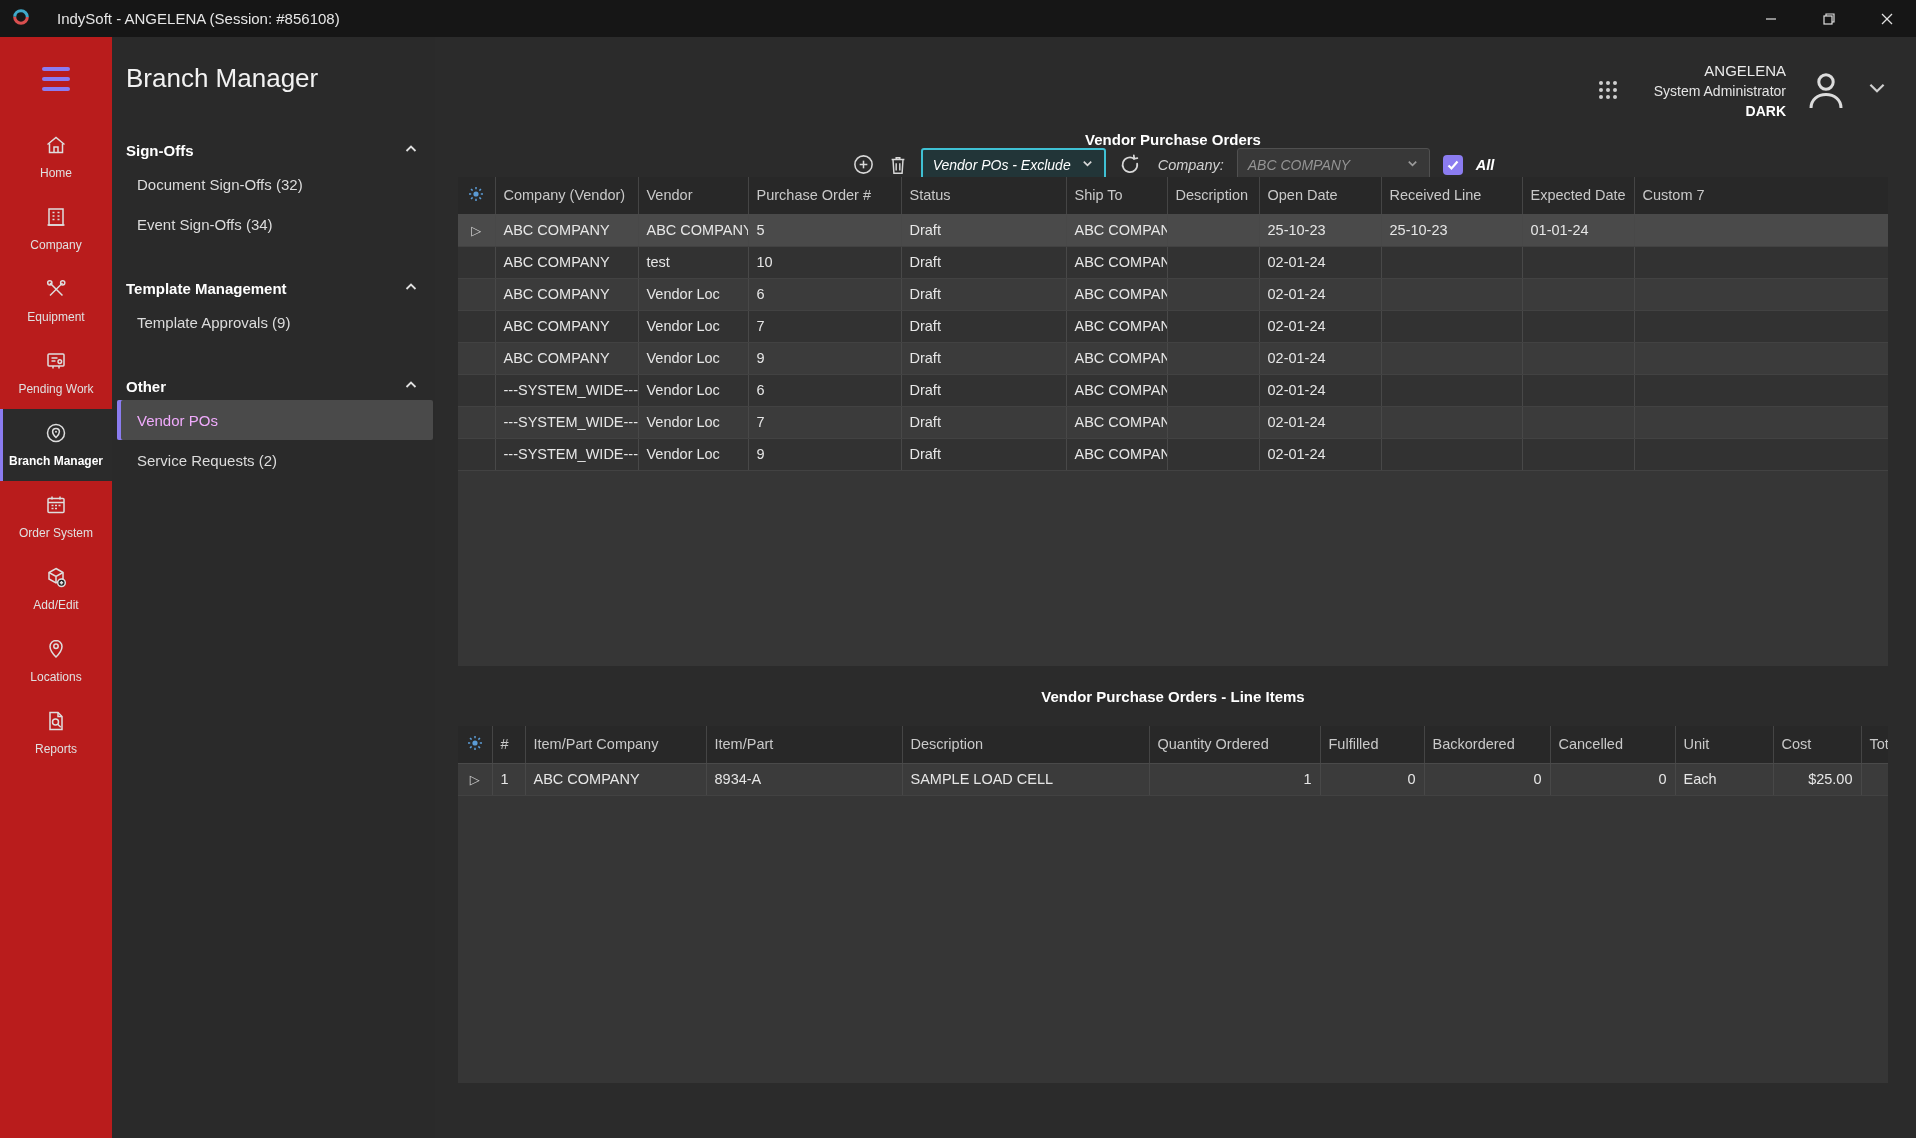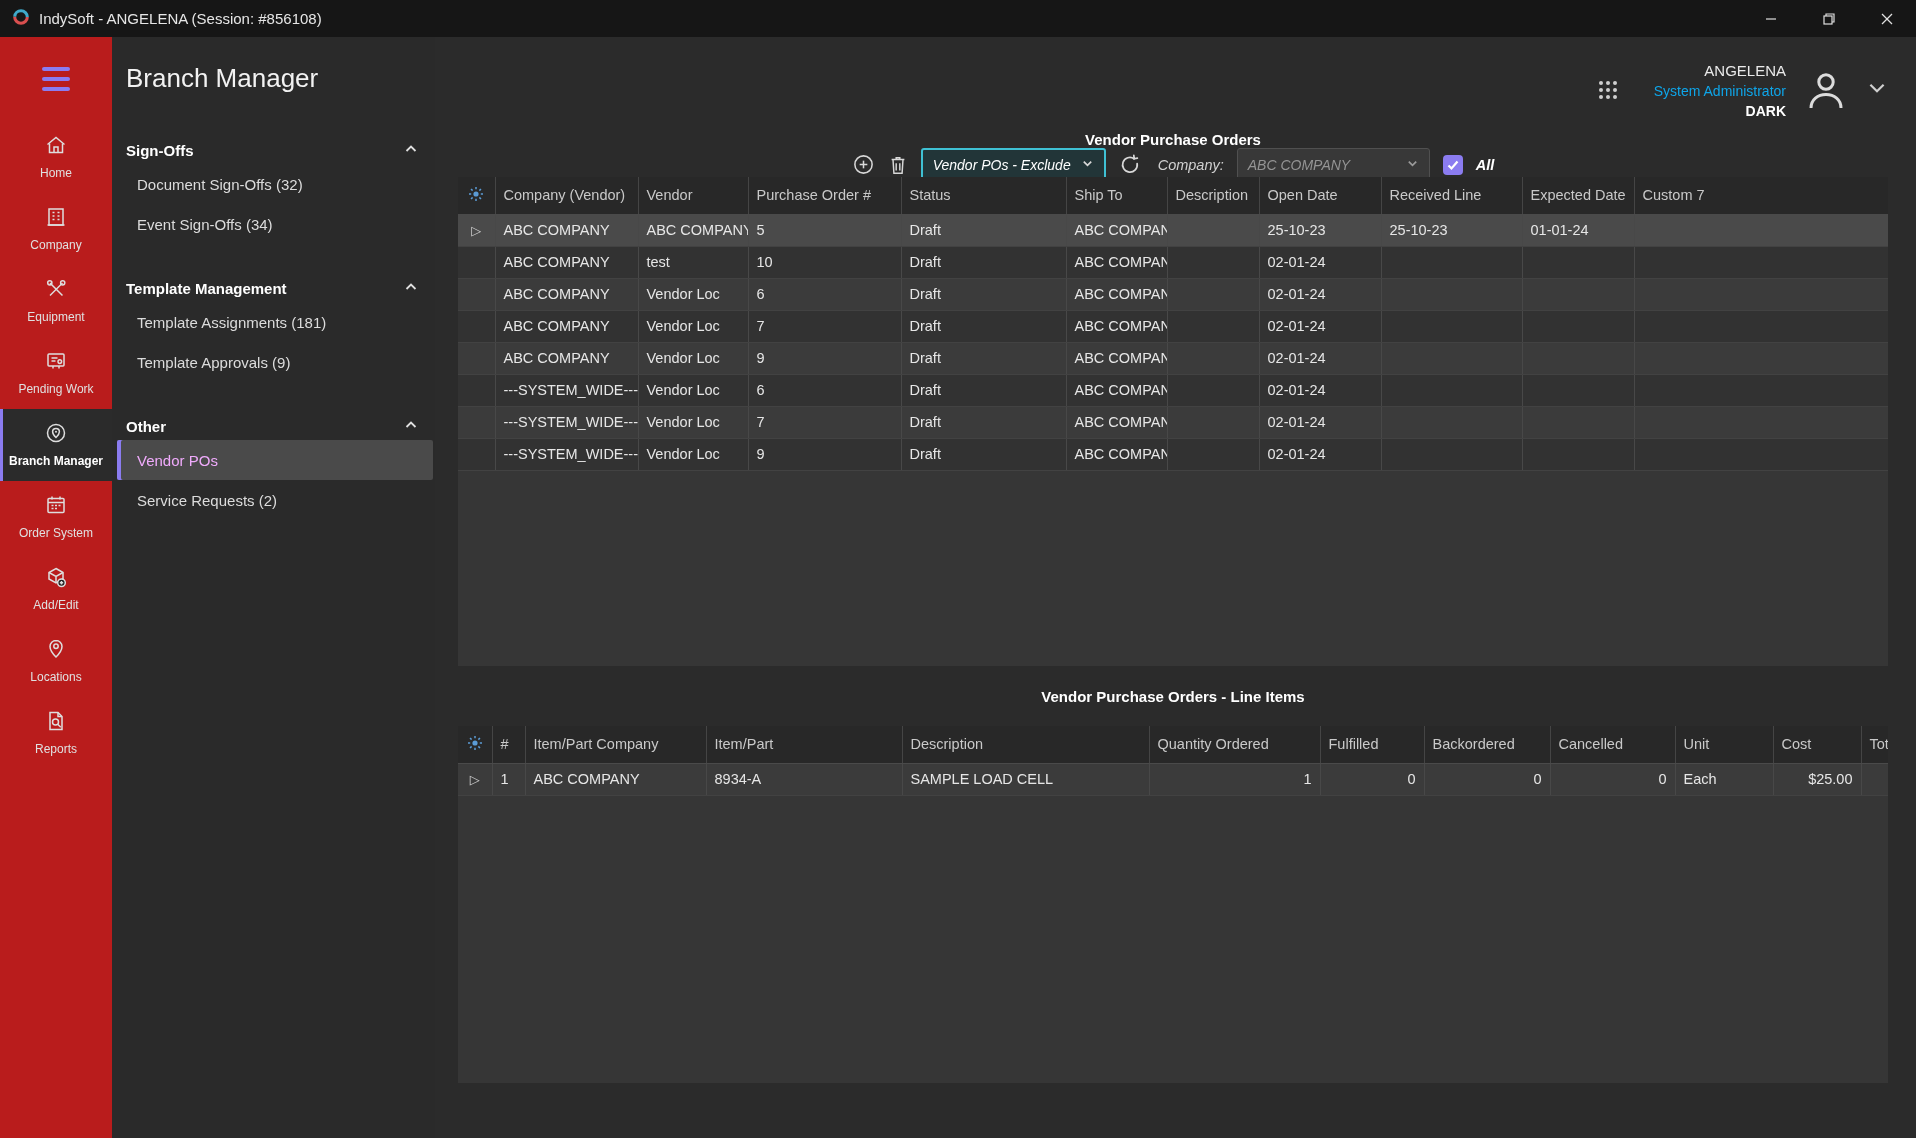--- a/index.html
+++ b/index.html
@@ -3,21 +3,21 @@
 <meta charset="utf-8">
 <style>
   * { margin:0; padding:0; box-sizing:border-box; }
   html,body { width:1916px; height:1138px; overflow:hidden; background:#2b2b2b;
               font-family:"Liberation Sans", sans-serif; cursor:default; user-select:none; }
   .app { width:1916px; height:1138px; display:flex; flex-direction:column; }
 
   
   .titlebar { flex:0 0 37px; background:#161616; display:flex; align-items:center;
               justify-content:space-between; padding-left:12px; }
-  .titlebar-left { display:flex; align-items:center; gap:9px; }
+  .titlebar-left { display:flex; align-items:center; gap:27px; }
   .title-text { color:#e6e6e6; font-size:15px; }
   .win-controls { display:flex; height:100%; }
   .win-btn { width:58px; height:100%; display:flex; align-items:center; justify-content:center;
              background:transparent; border:none; }
 
   
   .body-row { flex:1; display:flex; min-height:0; }
 
   
   .sidebar { flex:0 0 112px; width:112px; background:#b91c1c; display:flex; flex-direction:column; }
@@ -42,21 +42,21 @@
   .nav-item.selected { background:#4a4a4a; box-shadow:inset 4px 0 0 var(--accent,#8b7cf0); color:#f0abfc; }
 
   
   .main { flex:1; min-width:0; background:#2b2b2b; padding:0 28px 0 23px;
           display:flex; flex-direction:column; }
   .user-cluster { display:flex; align-items:center; justify-content:flex-end; gap:16px;
                   margin-top:12px; height:82px; }
   .apps-grid-btn { background:none; border:none; margin-right:18px; display:flex; cursor:pointer; }
   .user-text { display:flex; flex-direction:column; align-items:flex-end; gap:4px; }
   .user-name { font-size:15px; color:#eaeaea; }
-  .user-role { font-size:14px; color:#0ea5e9; }
+  .user-role { font-size:14px; color:#e5e5e5; }
   .user-theme { font-size:14px; color:#ffffff; font-weight:bold; cursor:pointer; }
   .avatar { display:flex; }
 
   .section-head { display:flex; align-items:center; justify-content:space-between; height:36px;flex-direction:column; }
   .section-title { font-size:15px; font-weight:bold; color:#ffffff; }
   .li-head { margin-top:22px; height:28px; }
 
   .toolbar { display:flex; align-items:center; gap:13px;font-style:italic; }
   .icon-btn { background:none; border:none; padding:0; display:flex; align-items:center; cursor:pointer; }
   .filter-select { height:33px; min-width:176px; background:#223538;
@@ -226,23 +226,20 @@
             <div class="nav-item">
               <span>Event Sign-Offs (34)</span>
             </div>
           </div>
           <div class="nav-section">
             <div class="nav-section-head">
               <span>Template Management</span>
               <span><svg width="16" height="16" viewBox="0 0 16 16" fill="none" stroke="#e0e0e0" stroke-width="1.8">
                   <polyline points="3.5 10 8 5.5 12.5 10"></polyline>
                 </svg></span>
-            </div>
-            <div class="nav-item">
-              <span>Template Assignments (181)</span>
             </div>
             <div class="nav-item">
               <span>Template Approvals (9)</span>
             </div>
           </div>
           <div class="nav-section">
             <div class="nav-section-head">
               <span>Other</span>
               <span><svg width="16" height="16" viewBox="0 0 16 16" fill="none" stroke="#e0e0e0" stroke-width="1.8">
                   <polyline points="3.5 10 8 5.5 12.5 10"></polyline>

